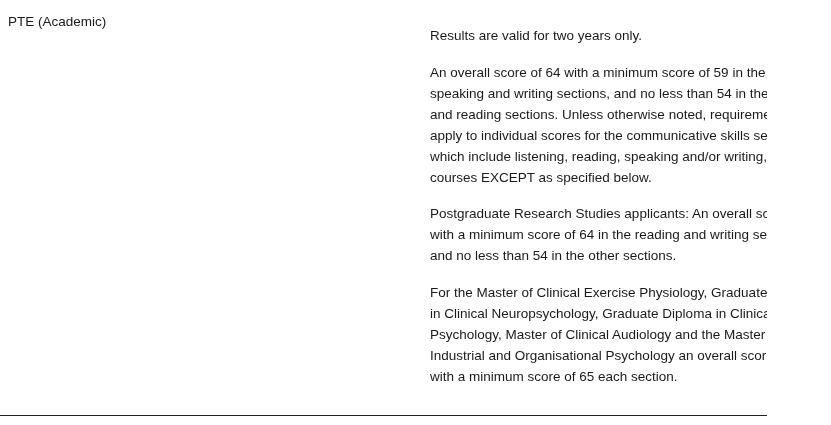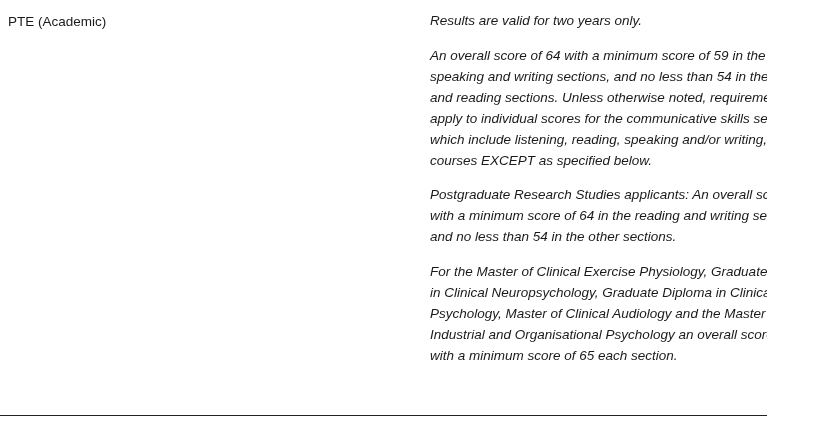--- a/index.html
+++ b/index.html
@@ -37,22 +37,21 @@
   }
   .cell-content {
     flex: 1 1 auto;
     box-sizing: border-box;
     padding: 4px 8px 6px 0px;
     font-size: 13.5px;
     line-height: 1.55;
     color: #1a1a1a;
   }
   .cell-content p {
-    margin: 1px 0 14px 0;
-    font-style: italic;
+    margin: 16px 0 14px 0;
   }
   .cell-content p:last-child {
     margin-bottom: 0;
   }
   .bottom-rule {
     position: absolute;
     left: 0;
     bottom: 9px;
     width: 831px;
     height: 1px;

